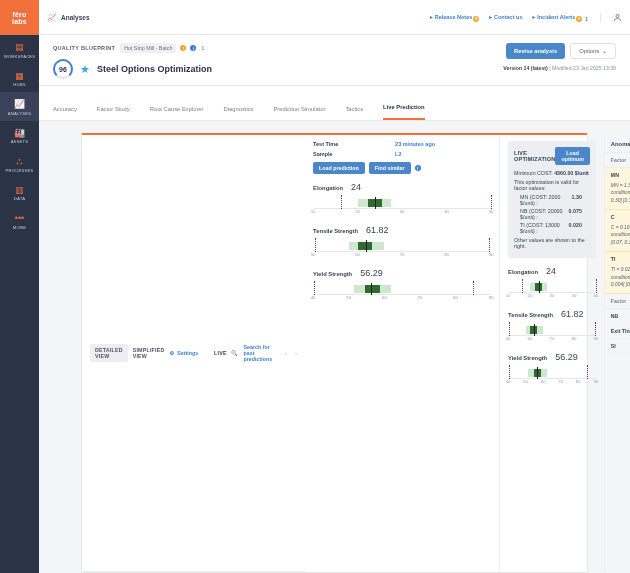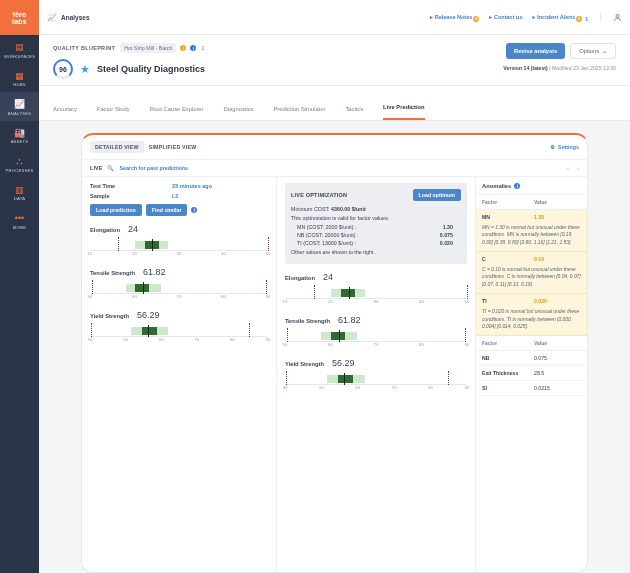--- a/index.html
+++ b/index.html
@@ -56,21 +56,21 @@
 
   
   .tabs { background: #fff; display: flex; align-items: flex-end; padding: 0 14px; height: 35px;
           border-bottom: 1px solid #e6e8ec; gap: 20px; flex: none; }
   .tab { font-size: 5.8px; color: #7a8296; padding-bottom: 8px; cursor: pointer; white-space: nowrap; }
   .tab.active { color: #2b3347; font-weight: bold; border-bottom: 2px solid #f2703c; }
 
   
   .content { flex: 1; padding: 12px 0 0 42px; overflow: hidden; }
   .panel { background: #fff; border: 1px solid #e6e8ec; border-top: 2px solid #f2703c;
-           border-radius: 12px; width: 507px; height: 100%; display: flex; flex-direction: column; }
+           border-radius: 2px; width: 507px; height: 100%; display: flex; flex-direction: row; }
   .viewbar { display: flex; align-items: center; padding: 6px 8px; border-bottom: 1px solid #eceef1; }
   .vbtn { font-size: 5.3px; font-weight: bold; color: #4d5468; padding: 3px 5px; border-radius: 2px;
           letter-spacing: .2px; cursor: pointer; }
   .vbtn.sel { background: #eceef1; }
   .settings { display: flex; align-items: center; gap: 3px; color: #3c7fd0; font-size: 5.3px;
               font-weight: bold; cursor: pointer; }
   .livebar { display: flex; align-items: center; padding: 5px 8px; border-bottom: 1px solid #eceef1; gap: 5px; }
   .live-lbl { font-size: 5.3px; font-weight: bold; color: #3c4257; letter-spacing: .2px; }
   .search-txt { color: #3c7fd0; font-size: 5.3px; font-weight: bold; cursor: pointer; }
   .pager { color: #aab0bd; font-size: 6px; cursor: pointer; margin-left: 3px; }
@@ -210,21 +210,21 @@
           <div class="bp-row">
             <span class="bp-label">QUALITY BLUEPRINT</span>
             <span class="bp-chip">Hot Strip Mill - Batch</span>
             <span class="badge-dot" style="margin-top:0">!</span>
             <span class="badge-dot blue" style="margin-top:0">i</span>
             <span style="font-size:5px;color:#3c7fd0;">1</span>
           </div>
           <div class="title-row">
             <div class="score-ring">96</div>
             <span class="star">★</span>
-            <span class="an-title">Steel Quality Diagnostics</span>
+            <span class="an-title">Steel Options Optimization</span>
           </div>
         </div>
         <div style="text-align:right;">
           <div style="display:flex;gap:5px;justify-content:flex-end;">
             <button class="btn btn-primary">Revise analysis</button>
             <button class="btn btn-ghost">
               <span>Options</span>
               <span>⌄</span>
             </button>
           </div>

